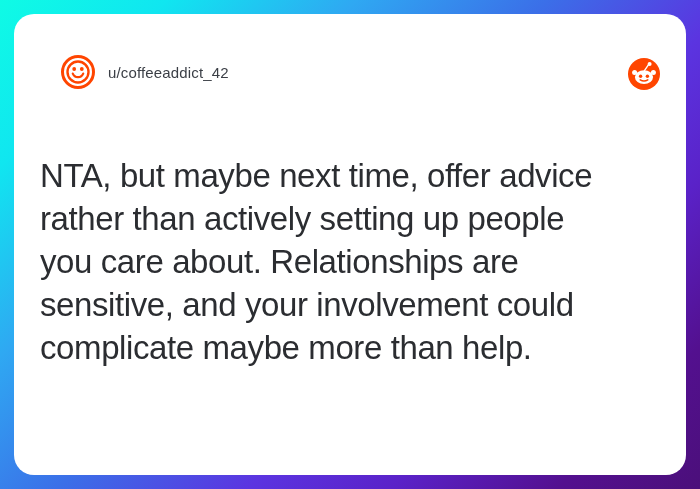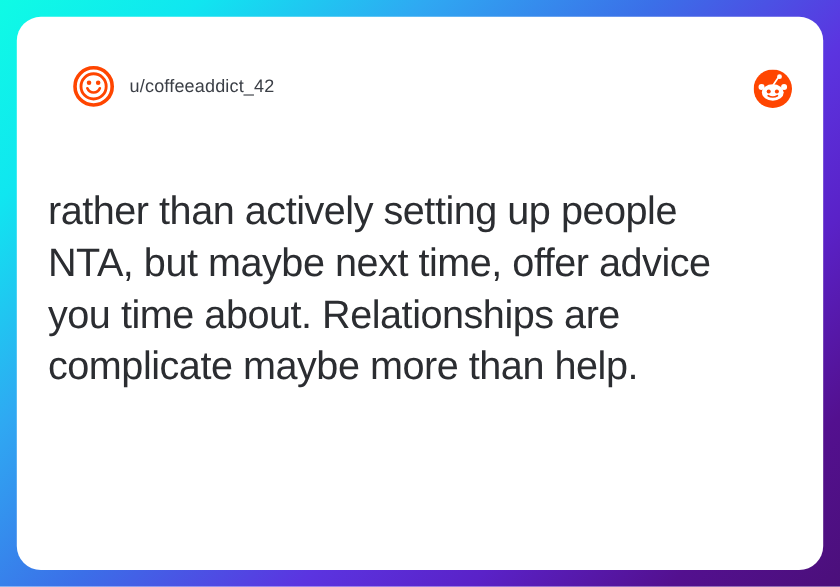--- a/index.html
+++ b/index.html
@@ -126,20 +126,21 @@
         <circle cx="21.6" cy="5.9" r="2.0" fill="#ffffff"></circle>
         <path d="M16.6 12.4 L20.7 6.4" stroke="#ffffff" stroke-width="1.4" fill="none" stroke-linecap="round"></path>
         <circle cx="12.6" cy="18.2" r="1.7" fill="#ff4500"></circle>
         <circle cx="19.4" cy="18.2" r="1.7" fill="#ff4500"></circle>
         <path d="M12.2 21.8 a5.3 3.1 0 0 0 7.6 0" fill="none" stroke="#ff4500" stroke-width="1.5" stroke-linecap="round"></path>
       </svg>
 
     </div>
 
     <div id="post-body">
+      <div class="body-line">NTA, but maybe next time, offer advice</div>
       <div class="body-line">rather than actively setting up people</div>
-      <div class="body-line">NTA, but maybe next time, offer advice</div>
-      <div class="body-line">you time about. Relationships are</div>
+      <div class="body-line">you care about. Relationships are</div>
+      <div class="body-line">sensitive, and your involvement could</div>
       <div class="body-line">complicate maybe more than help.</div>
     </div>
 
   </div>
 </div>
 
 </body></html>

